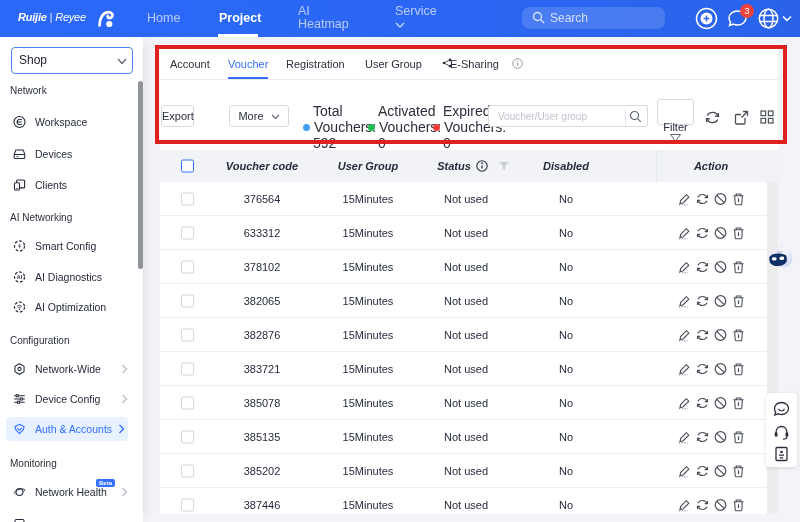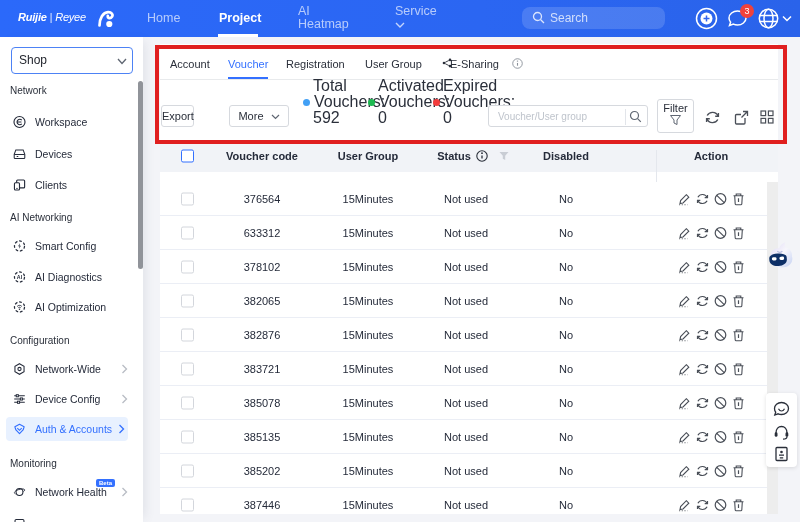--- a/index.html
+++ b/index.html
@@ -39,28 +39,28 @@
 .sscroll { position:absolute; left:138px; top:44px; width:5px; height:188px; background:#909399; border-radius:3px; }
 
 
 .card { position:absolute; left:160px; top:44px; width:618px; height:470px; background:#fff; overflow:hidden; }
 .tabs { position:absolute; left:0; top:0; width:618px; height:36px; border-bottom:1px solid #e8eaec; }
 .tab { position:absolute; top:0; height:35px; line-height:41px; font-size:11px; color:#2a2f3a; }
 .tab.active { color:#3370ff; }
 .tab.active::after { content:""; position:absolute; left:0; bottom:0; width:100%; height:2px; background:#3370ff; }
 
 .btn { position:absolute; border:1px solid #d6d9de; border-radius:3px; background:#fff; font-size:11px; color:#2a2f3a; text-align:center; }
-.legend { position:absolute; top:34px; font-size:16px; color:#2a2f3a; line-height:16px; }
+.legend { position:absolute; top:59px; font-size:14px; color:#2a2f3a; line-height:16px; }
 .legend .dot { display:inline-block; width:7px; height:7px; border-radius:50%; margin-right:4px; vertical-align:1px; }
 .sinput { position:absolute; left:328px; top:61px; width:160px; height:22px; border:1px solid #d6d9de; border-radius:3px; background:#fff; }
 .sinput .ph { position:absolute; left:9px; top:5px; font-size:10px; color:#bfc4cc; }
 .sinput svg { position:absolute; right:5px; top:4px; }
 
 
-.thead { position:absolute; left:0; top:96px; width:618px; height:32px; background:#f1f3f7; font-size:11px; font-weight:bold; color:#252b3a; }
+.thead { position:absolute; left:0; top:106px; width:618px; height:32px; background:#f1f3f7; font-size:11px; font-weight:bold; color:#252b3a;font-style:italic; }
 .trow { position:absolute; left:0; width:618px; height:34px; border-bottom:1px solid #ebeef5; font-size:11px; color:#252b3a; background:#fff; }
 .cell { position:absolute; top:50%; transform:translate(-50%,-50%); white-space:nowrap; }
 .cb { position:absolute; left:21px; width:13px; height:13px; border:1px solid #d3d6dc; border-radius:2px; background:#fff; top:50%; transform:translateY(-50%); }
 .cb.hd { border-color:#3370ff; }
 .actsep { position:absolute; left:496px; top:106px; width:1px; height:364px; background:#e4e7ed; }
 .scrollstrip { position:absolute; left:607px; top:138px; width:11px; height:332px; background:#ededed; }
 .acticons { position:absolute; left:518px; top:50%; transform:translateY(-50%); display:flex; gap:5px; }
 
 
 .redrect { position:absolute; left:155px; top:45px; width:632px; height:99px; border:4px solid #e01f1f; z-index:50; }
@@ -246,21 +246,21 @@
     <div class="legend" style="left:208px;"><span style="margin-left:10px;">Activated</span><br><span class="dot" style="background:#1cba50;"></span>Vouchers:<br><span style="margin-left:10px;">0</span></div>
     <div class="legend" style="left:273px;"><span style="margin-left:10px;">Expired</span><br><span class="dot" style="background:#f23c3c;"></span>Vouchers:<br><span style="margin-left:10px;">0</span></div>
     <div class="sinput">
       <span class="ph">Voucher/User group</span>
       <div style="position:absolute;right:21px;top:3px;width:1px;height:16px;background:#e2e5ea;"></div>
       <svg width="13" height="13" viewBox="0 0 13 13">
           <circle cx="5.5" cy="5.5" r="4" stroke="#5f6672" stroke-width="1.2" fill="none"></circle>
           <path d="M8.6 8.6 L11.8 11.8" stroke="#5f6672" stroke-width="1.2"></path>
         </svg>
     </div>
-    <div class="btn" style="left:497px;top:55px;width:37px;height:34px;font-size:11px;padding-top:2px;">Filter<br>
+    <div class="btn" style="left:497px;top:55px;width:37px;height:26px;font-size:11px;padding-top:21px;">Filter<br>
       <svg width="11" height="10" viewBox="0 0 11 10" style="margin-top:1px;">
           <path d="M0.5 0.5 h10 L7 5 v4.5 l-3 -1.5 v-3 Z" stroke="#5f6672" stroke-width="1" fill="none"></path>
         </svg>
     </div>
     <svg class="abs" style="left:545px;top:66px;" width="15" height="15" viewBox="0 0 15 15">
       <path d="M2.2 5.5 A6 6 0 0 1 13 6 M12.8 9.5 A6 6 0 0 1 2 9" stroke="#4a4f58" stroke-width="1.4" fill="none"></path>
       <path d="M13.4 3 v3.2 h-3.2" stroke="#4a4f58" stroke-width="1.4" fill="none"></path>
       <path d="M1.6 12 v-3.2 h3.2" stroke="#4a4f58" stroke-width="1.4" fill="none"></path>
     </svg>
     <svg class="abs" style="left:574px;top:66px;" width="15" height="15" viewBox="0 0 15 15">

